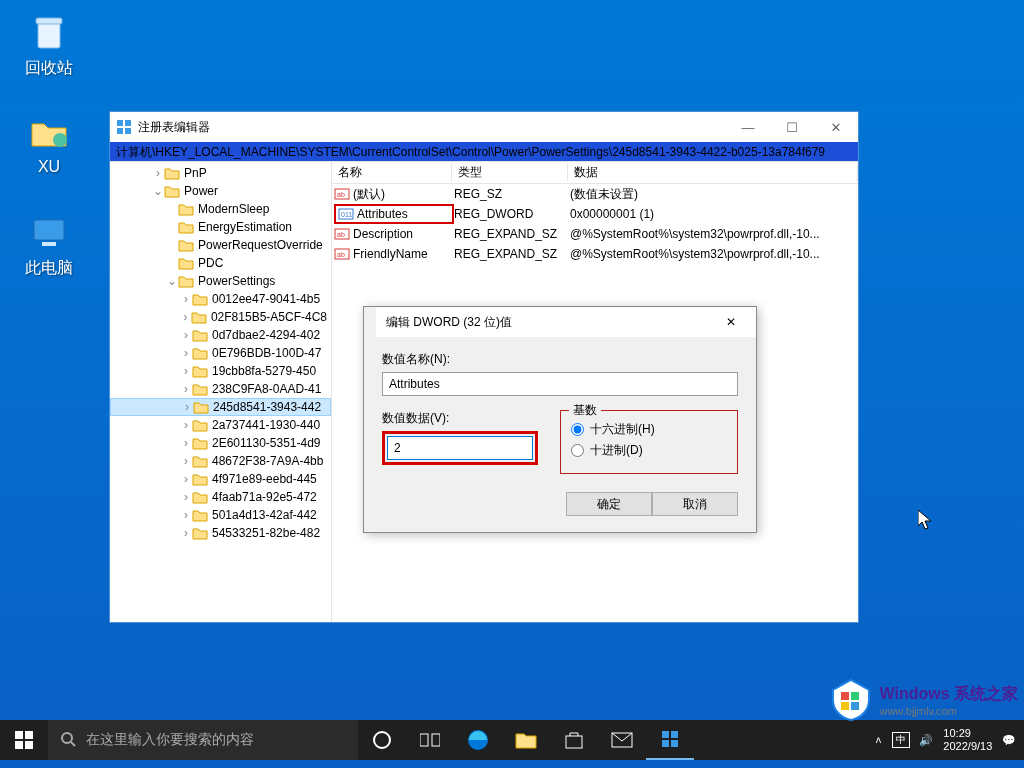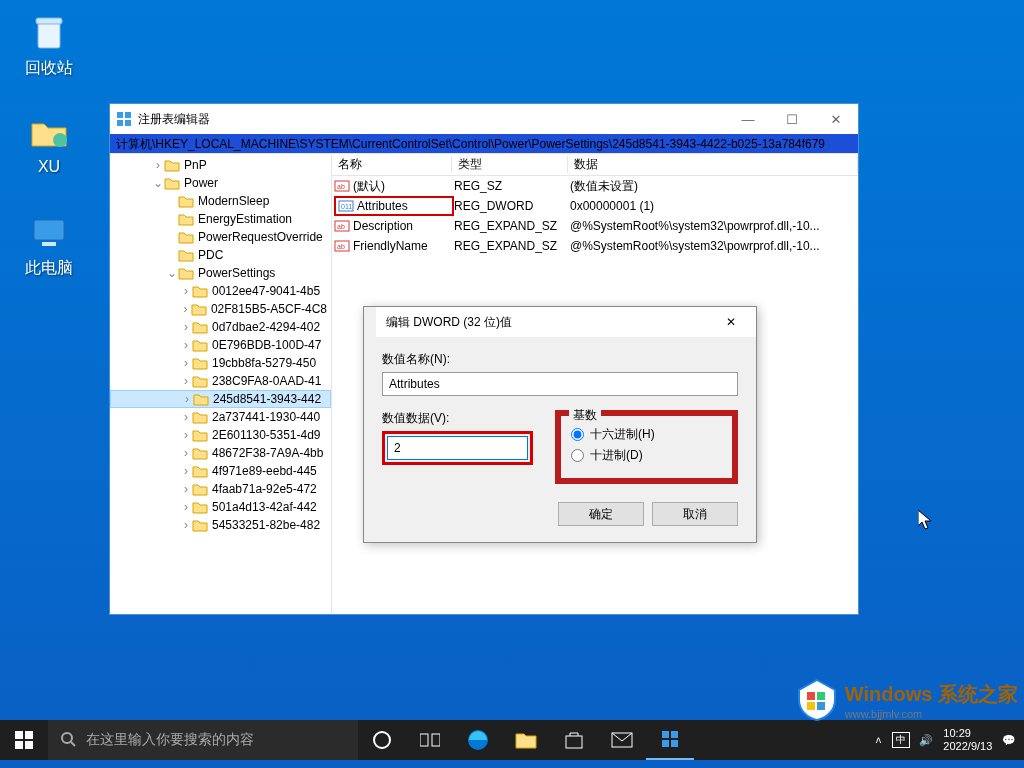--- a/index.html
+++ b/index.html
@@ -4,21 +4,21 @@
 <style>
 * { margin: 0; padding: 0; box-sizing: border-box; font-family: "Microsoft YaHei", "Segoe UI", Tahoma, sans-serif; }
 body { width: 1024px; height: 768px; background: linear-gradient(180deg, #0078d7 0%, #0a5fc4 100%); overflow: hidden; position: relative; }
 
 
 .desktop-icon { position: absolute; width: 74px; text-align: center; color: #fff; font-size: 16px; cursor: pointer; }
 .desktop-icon .ic { width: 42px; height: 42px; margin: 0 auto 4px; }
 .desktop-icon .lbl { text-shadow: 1px 1px 2px rgba(0,0,0,.5); }
 
 
-.win { position: absolute; left: 109px; top: 103px; width: 750px; height: 512px; background: #fff; border: 1px solid #4a90d9; display: flex; flex-direction: column; }
+.win { position: absolute; left: 109px; top: 111px; width: 750px; height: 512px; background: #fff; border: 1px solid #4a90d9; display: flex; flex-direction: column; }
 .titlebar { height: 30px; background: #fff; display: flex; align-items: center; padding-left: 6px; font-size: 12px; }
 .titlebar .t-ico { width: 16px; height: 16px; margin-right: 6px; }
 .titlebar .title-text { flex: 1; }
 .titlebar .win-ctrl { width: 44px; height: 30px; display: flex; align-items: center; justify-content: center; color: #666; font-size: 13px; }
 .menubar { height: 22px; display: flex; align-items: center; padding: 0 6px; font-size: 12px; gap: 4px; border-bottom: 1px solid #e5e5e5; }
 .menubar span { padding: 2px 6px; cursor: pointer; }
 .addressbar { height: 20px; font-size: 12px; padding: 2px 6px; border-bottom: 1px solid #e5e5e5; background: #1d4ed8; white-space: nowrap; overflow: hidden; }
 .client { flex: 1; display: flex; min-height: 0; }
 .tree { width: 222px; border-right: 1px solid #e5e5e5; overflow: auto; font-size: 12px; padding: 2px 0; position: relative; }
 .tnode { display: flex; align-items: center; height: 18px; white-space: nowrap; padding-right: 4px; cursor: pointer; }
@@ -41,37 +41,37 @@
 .dialog .dlg-title { height: 30px; background: #fff; display: flex; align-items: center; padding: 12px 10px; margin-left: 12px; }
 .dialog .dlg-title .title-text { flex: 1; }
 .dialog .dlg-title .close { width: 30px; text-align: center; cursor: pointer; }
 .dialog .dlg-body { padding: 14px 18px 16px; }
 .dialog label { display: block; margin-bottom: 4px; }
 .dialog input[type=text] { width: 100%; height: 24px; padding: 2px 6px; border: 1px solid #999; font-size: 12px; }
 .dialog .row2 { display: flex; gap: 22px; margin-top: 14px; }
 .dialog .valbox { flex: 1; }
 .dialog .valbox .highlight { border: 3px solid #d40000; padding: 2px; }
 .dialog .valbox input { border: 1px solid #0078d7; outline: none; }
-.dialog .base-group { flex: 1; border: 6px solid #b91c1c; padding: 6px 10px 10px; position: relative; }
+.dialog .base-group { flex: 1; border: 1px solid #b91c1c; padding: 6px 10px 10px; position: relative; }
 .dialog .base-group .legend { position: absolute; top: -9px; left: 8px; background: #f0f0f0; padding: 0 4px; }
 .dialog .base-group label { display: flex; align-items: center; gap: 6px; margin: 4px 0; }
-.dialog .dlg-buttons { display: flex; justify-content: flex-end; gap: 8px; margin-top: 18px; }
+.dialog .dlg-buttons { display: flex; justify-content: flex-end; gap: 0; margin-top: 18px; }
 .dialog .dlg-buttons button { width: 86px; height: 24px; background: #e1e1e1; border: 1px solid #adadad; font-size: 12px; cursor: pointer; }
 
 
 .taskbar { position: absolute; left: 0; bottom: 8px; width: 1024px; height: 40px; background: #1f1f1f; display: flex; align-items: center; }
 .taskbar .start { width: 48px; height: 40px; display: flex; align-items: center; justify-content: center; }
 .taskbar .search { flex: 0 0 310px; height: 40px; background: #2b2b2b; display: flex; align-items: center; color: #aaa; font-size: 14px; padding-left: 12px; gap: 10px; }
 .taskbar .tb-ico { width: 48px; height: 40px; display: flex; align-items: center; justify-content: center; }
 .taskbar .tray { margin-left: auto; height: 40px; display: flex; align-items: center; gap: 10px; color: #fff; padding-right: 8px; font-size: 11px; }
 .taskbar .time { line-height: 13px; }
 
 
 .watermark { position: absolute; right: 6px; bottom: 46px; display: flex; align-items: center; gap: 6px; font-size: 12px; color: #0a62c4; }
-.wm-text .l1 { color: #a16207; font-weight: bold; font-size: 20px; }
+.wm-text .l1 { color: #4c1d95; font-weight: bold; font-size: 16px; }
 .wm-text .l2 { color: #777; font-size: 11px; }
 
 
 .cursor { position: absolute; left: 918px; top: 510px; pointer-events:none; }
 
 
 .fld svg, .ic svg { display: block; }
 </style>
 </head>
 <body>

